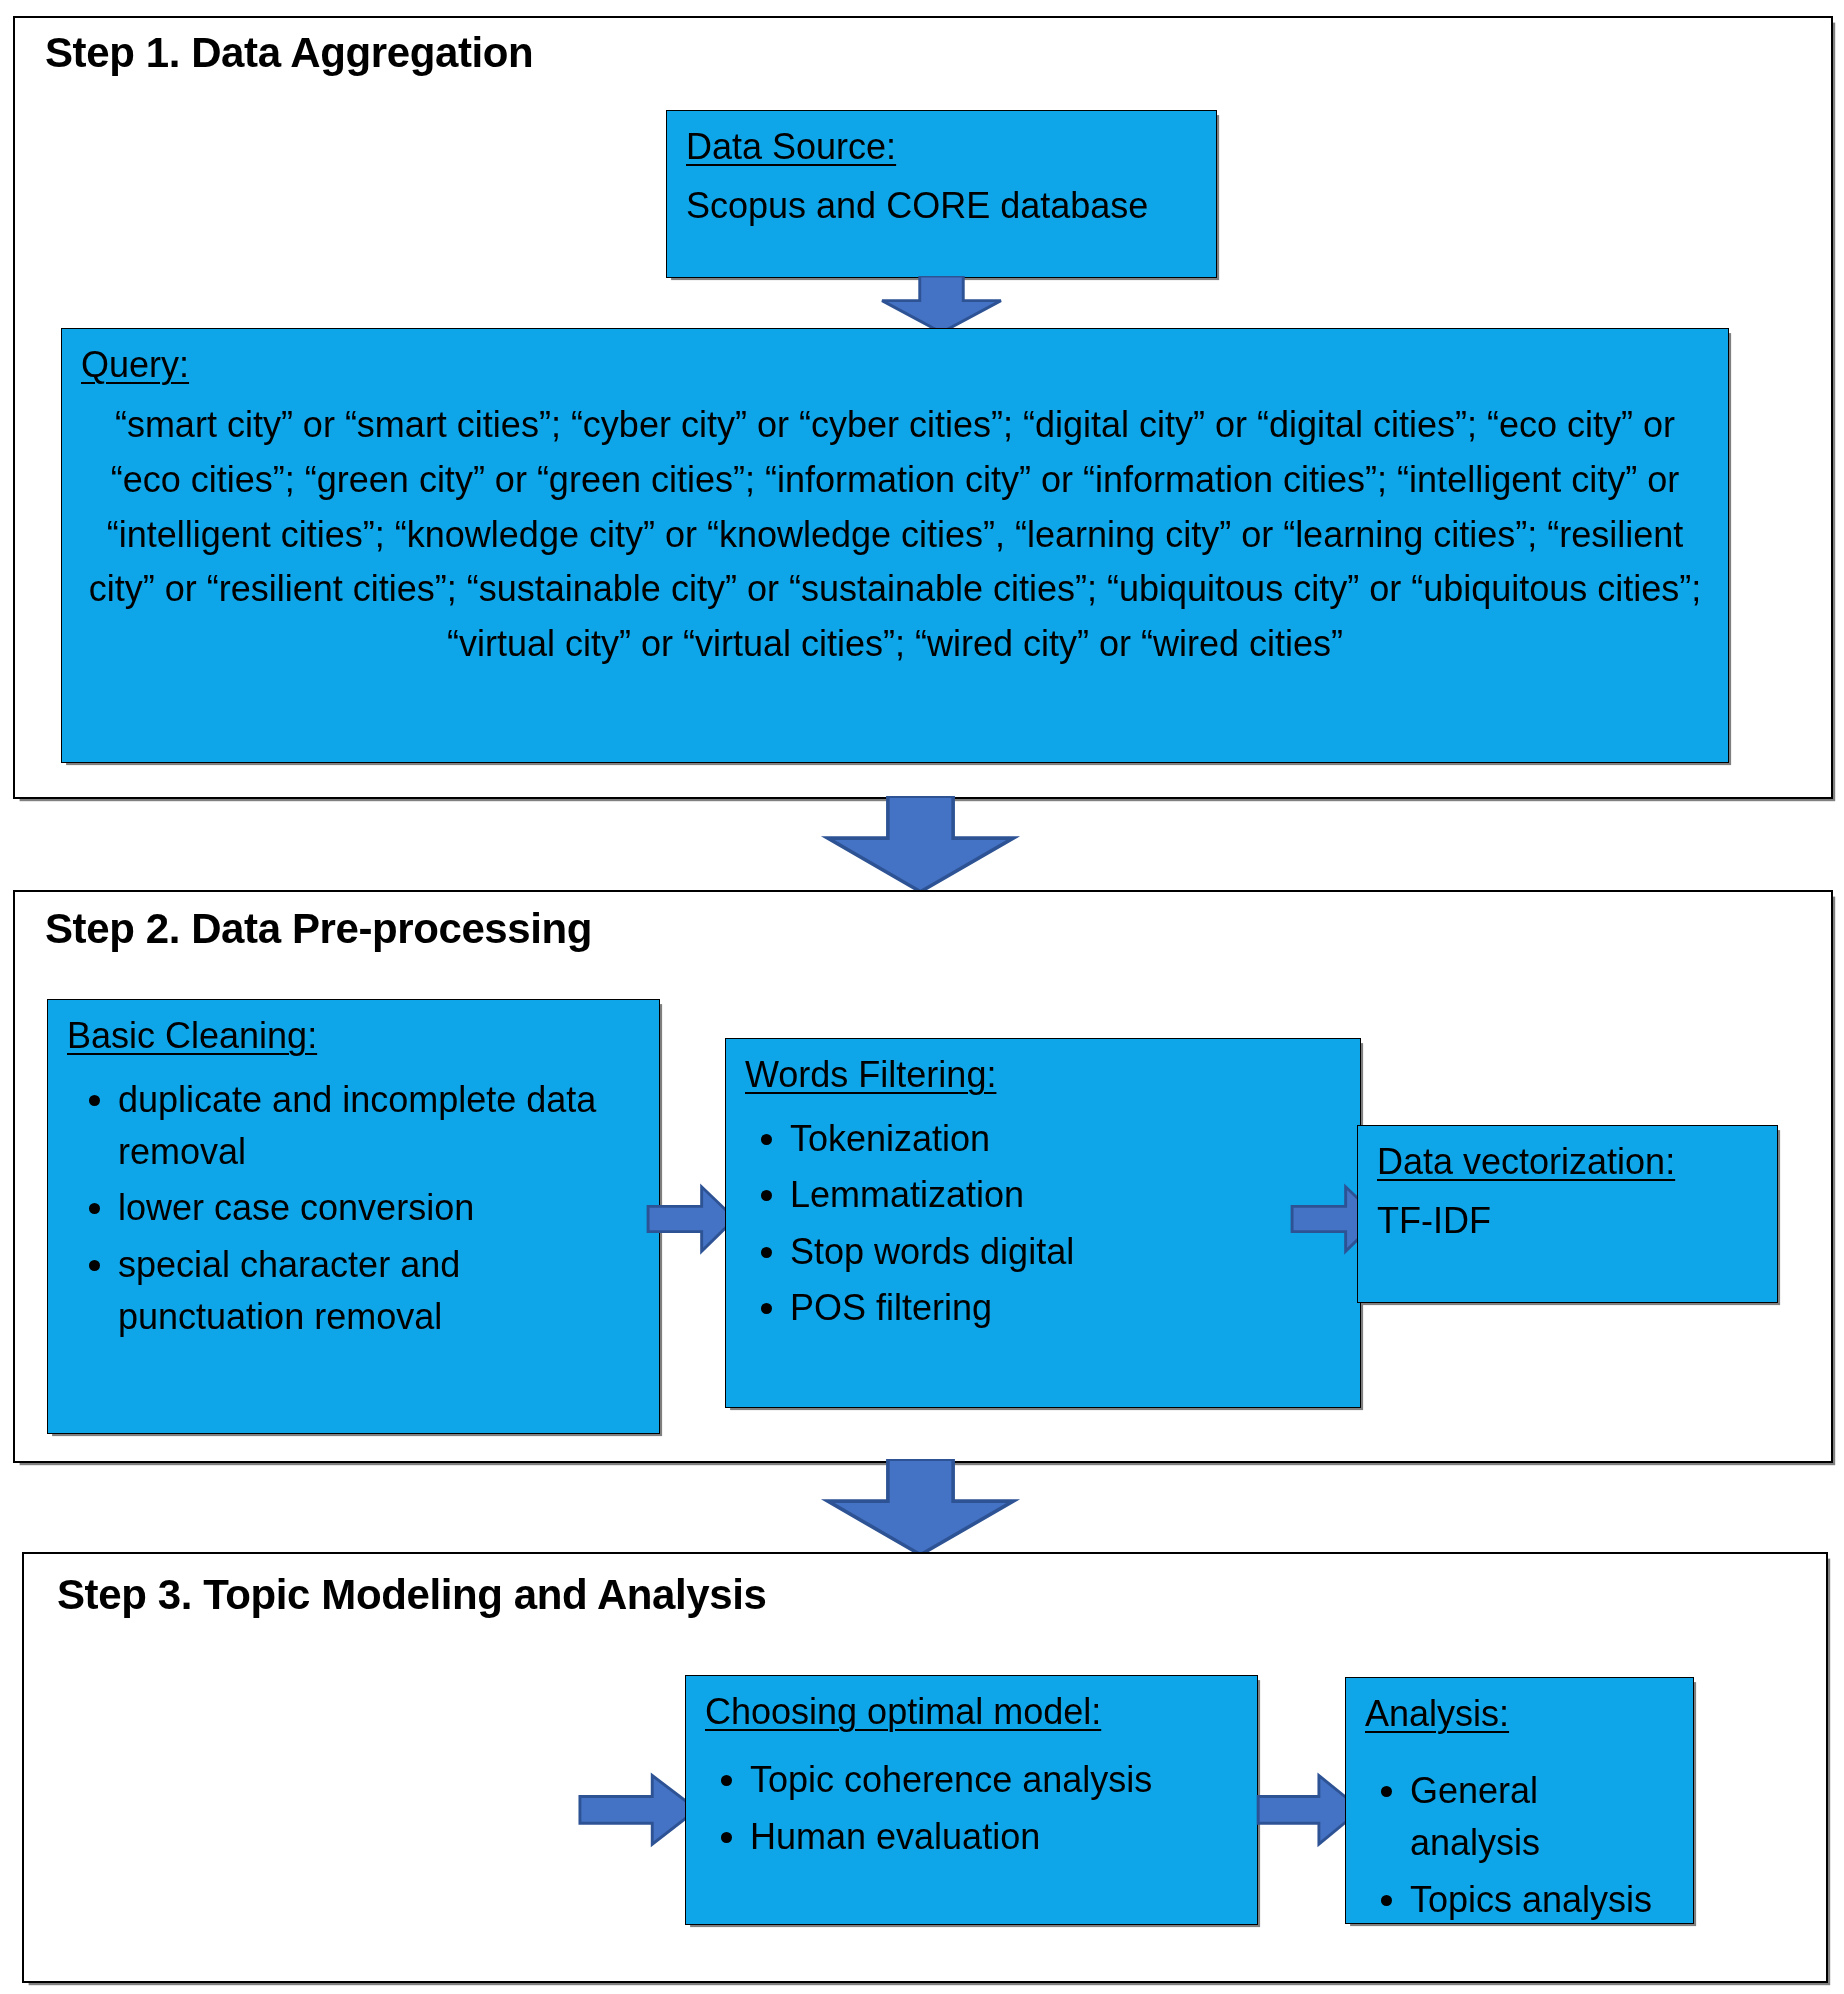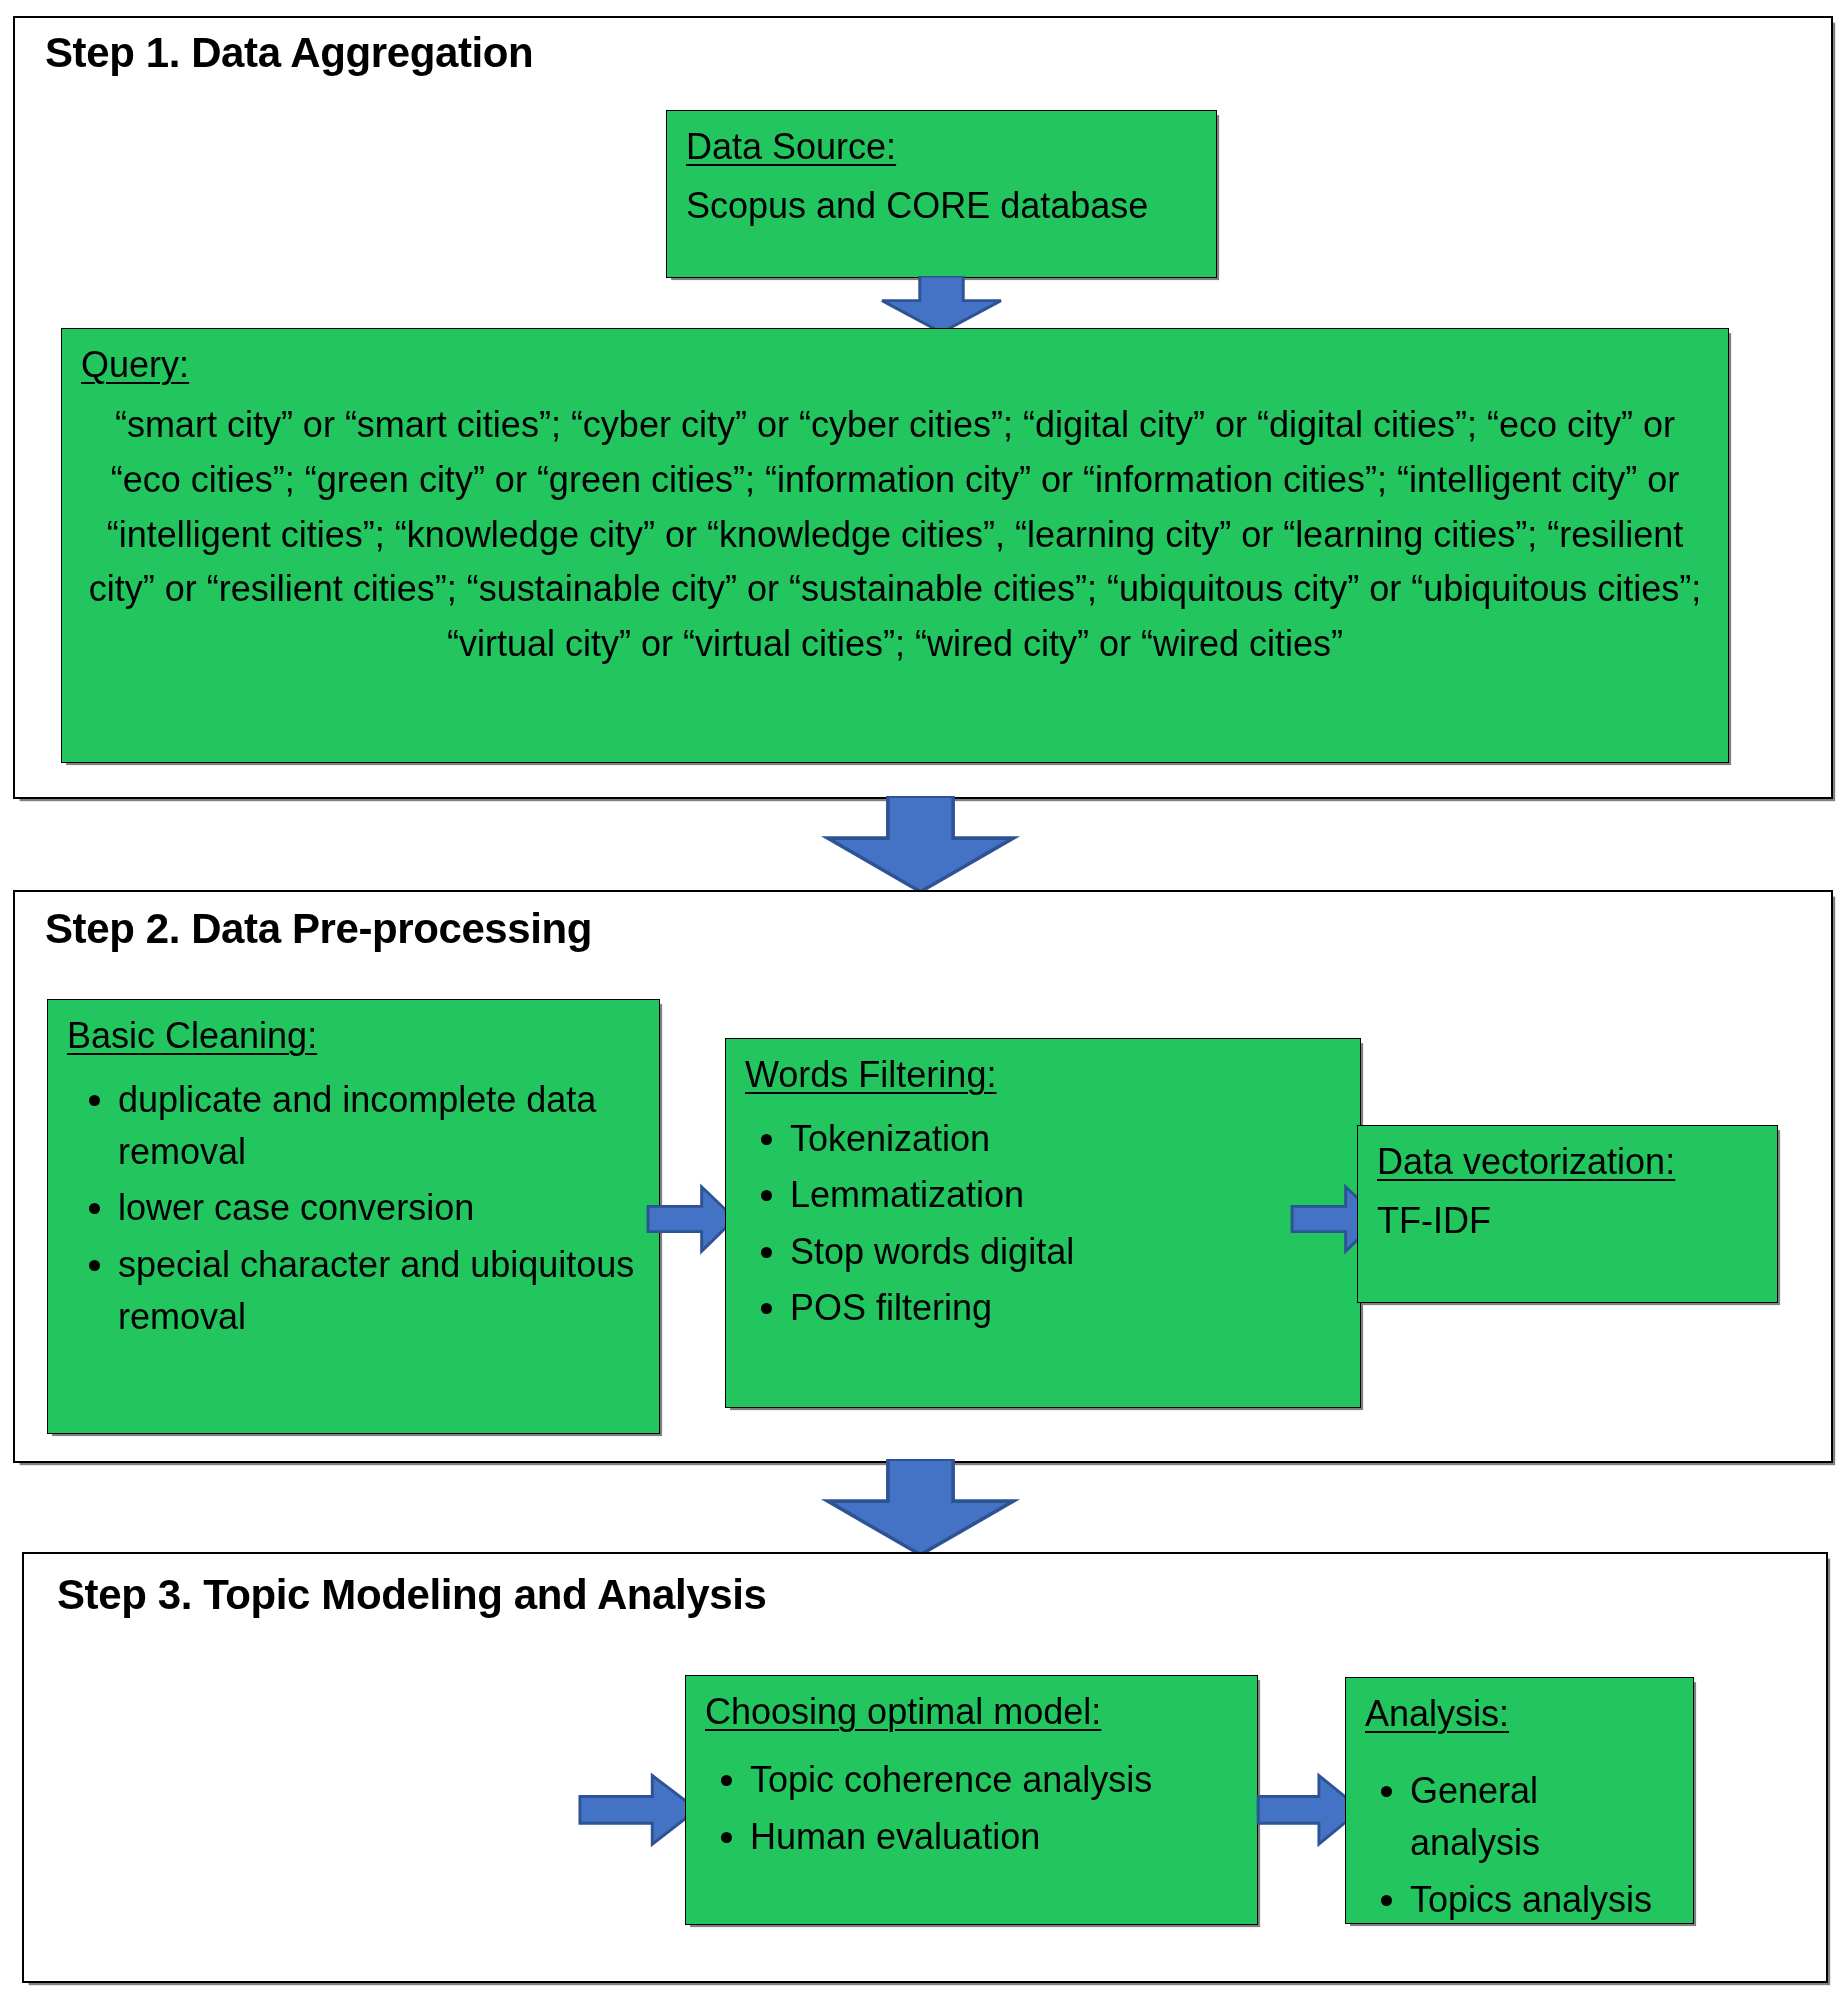--- a/index.html
+++ b/index.html
@@ -43,21 +43,21 @@
     letter-spacing: -0.4px;
     white-space: nowrap;
   }
   #step1-title { left: 45px;  top: 29px;   }
   #step2-title { left: 45px;  top: 905px; }
   #step3-title { left: 57px;  top: 1571px; }
 
   
   .node {
     position: absolute;
-    background: #22c55e;
+    background: #0ea5e9;
     border: 1.5px solid #000000;
     box-sizing: border-box;
     box-shadow: 3.6px 3.6px 0 -1.5px #7f7f7f;
     padding: 13px 19px;
   }
 
   .node .heading {
     display: inline-block;
     font-size: 36px;
     line-height: 1.28;
@@ -149,21 +149,21 @@
   </div>
 
   <div class="step-box" id="step2-box"></div>
   <div class="step-title" id="step2-title">Step 2. Data Pre-processing</div>
 
   <div class="node" id="basic-cleaning-node">
     <span class="heading">Basic Cleaning:</span>
     <ul>
       <li>duplicate and incomplete data removal</li>
       <li>lower case conversion</li>
-      <li>special character and ubiquitous removal</li>
+      <li>special character and punctuation removal</li>
     </ul>
   </div>
 
   <div class="arrow" id="arrow-clean-to-filter">
     <svg viewBox="0 0 128 105" width="93" height="76" aria-hidden="true">
       <polygon points="4,35 78,35 78,8 124,52 78,97 78,70 4,70" fill="#4472C4" stroke="#2E5395" stroke-width="4"></polygon>
     </svg>
   </div>
 
   <div class="node" id="words-filter-node">

